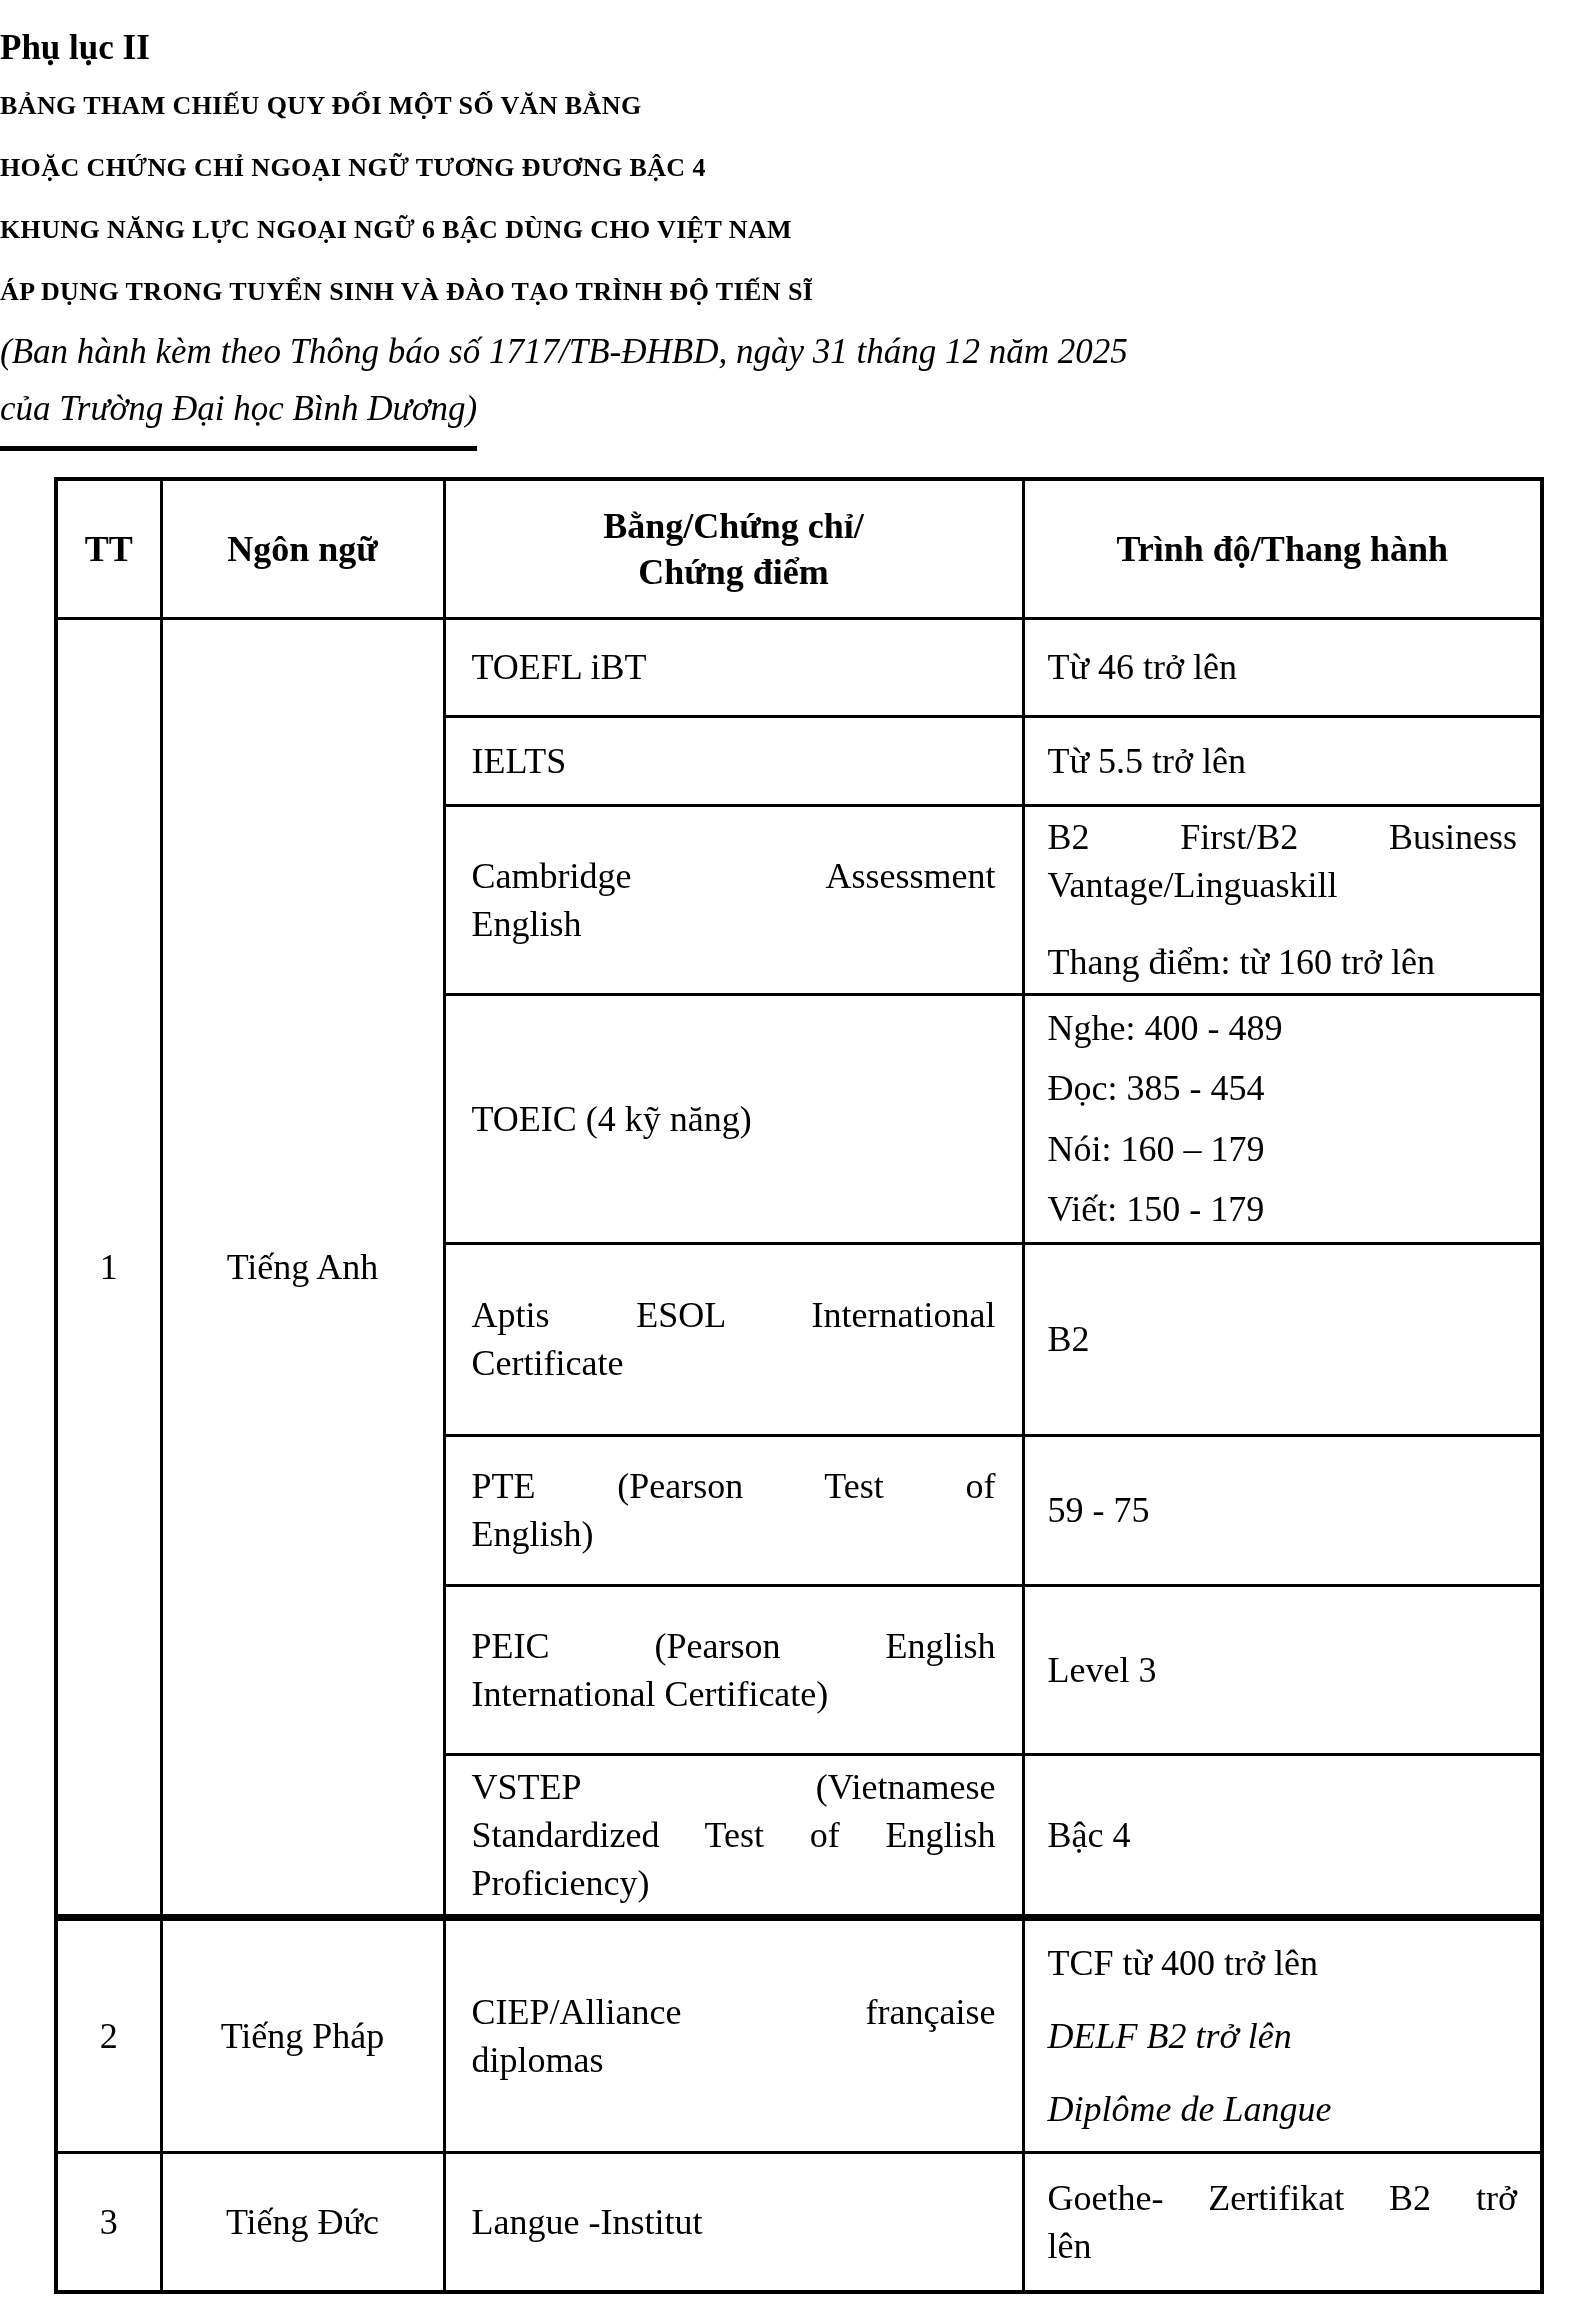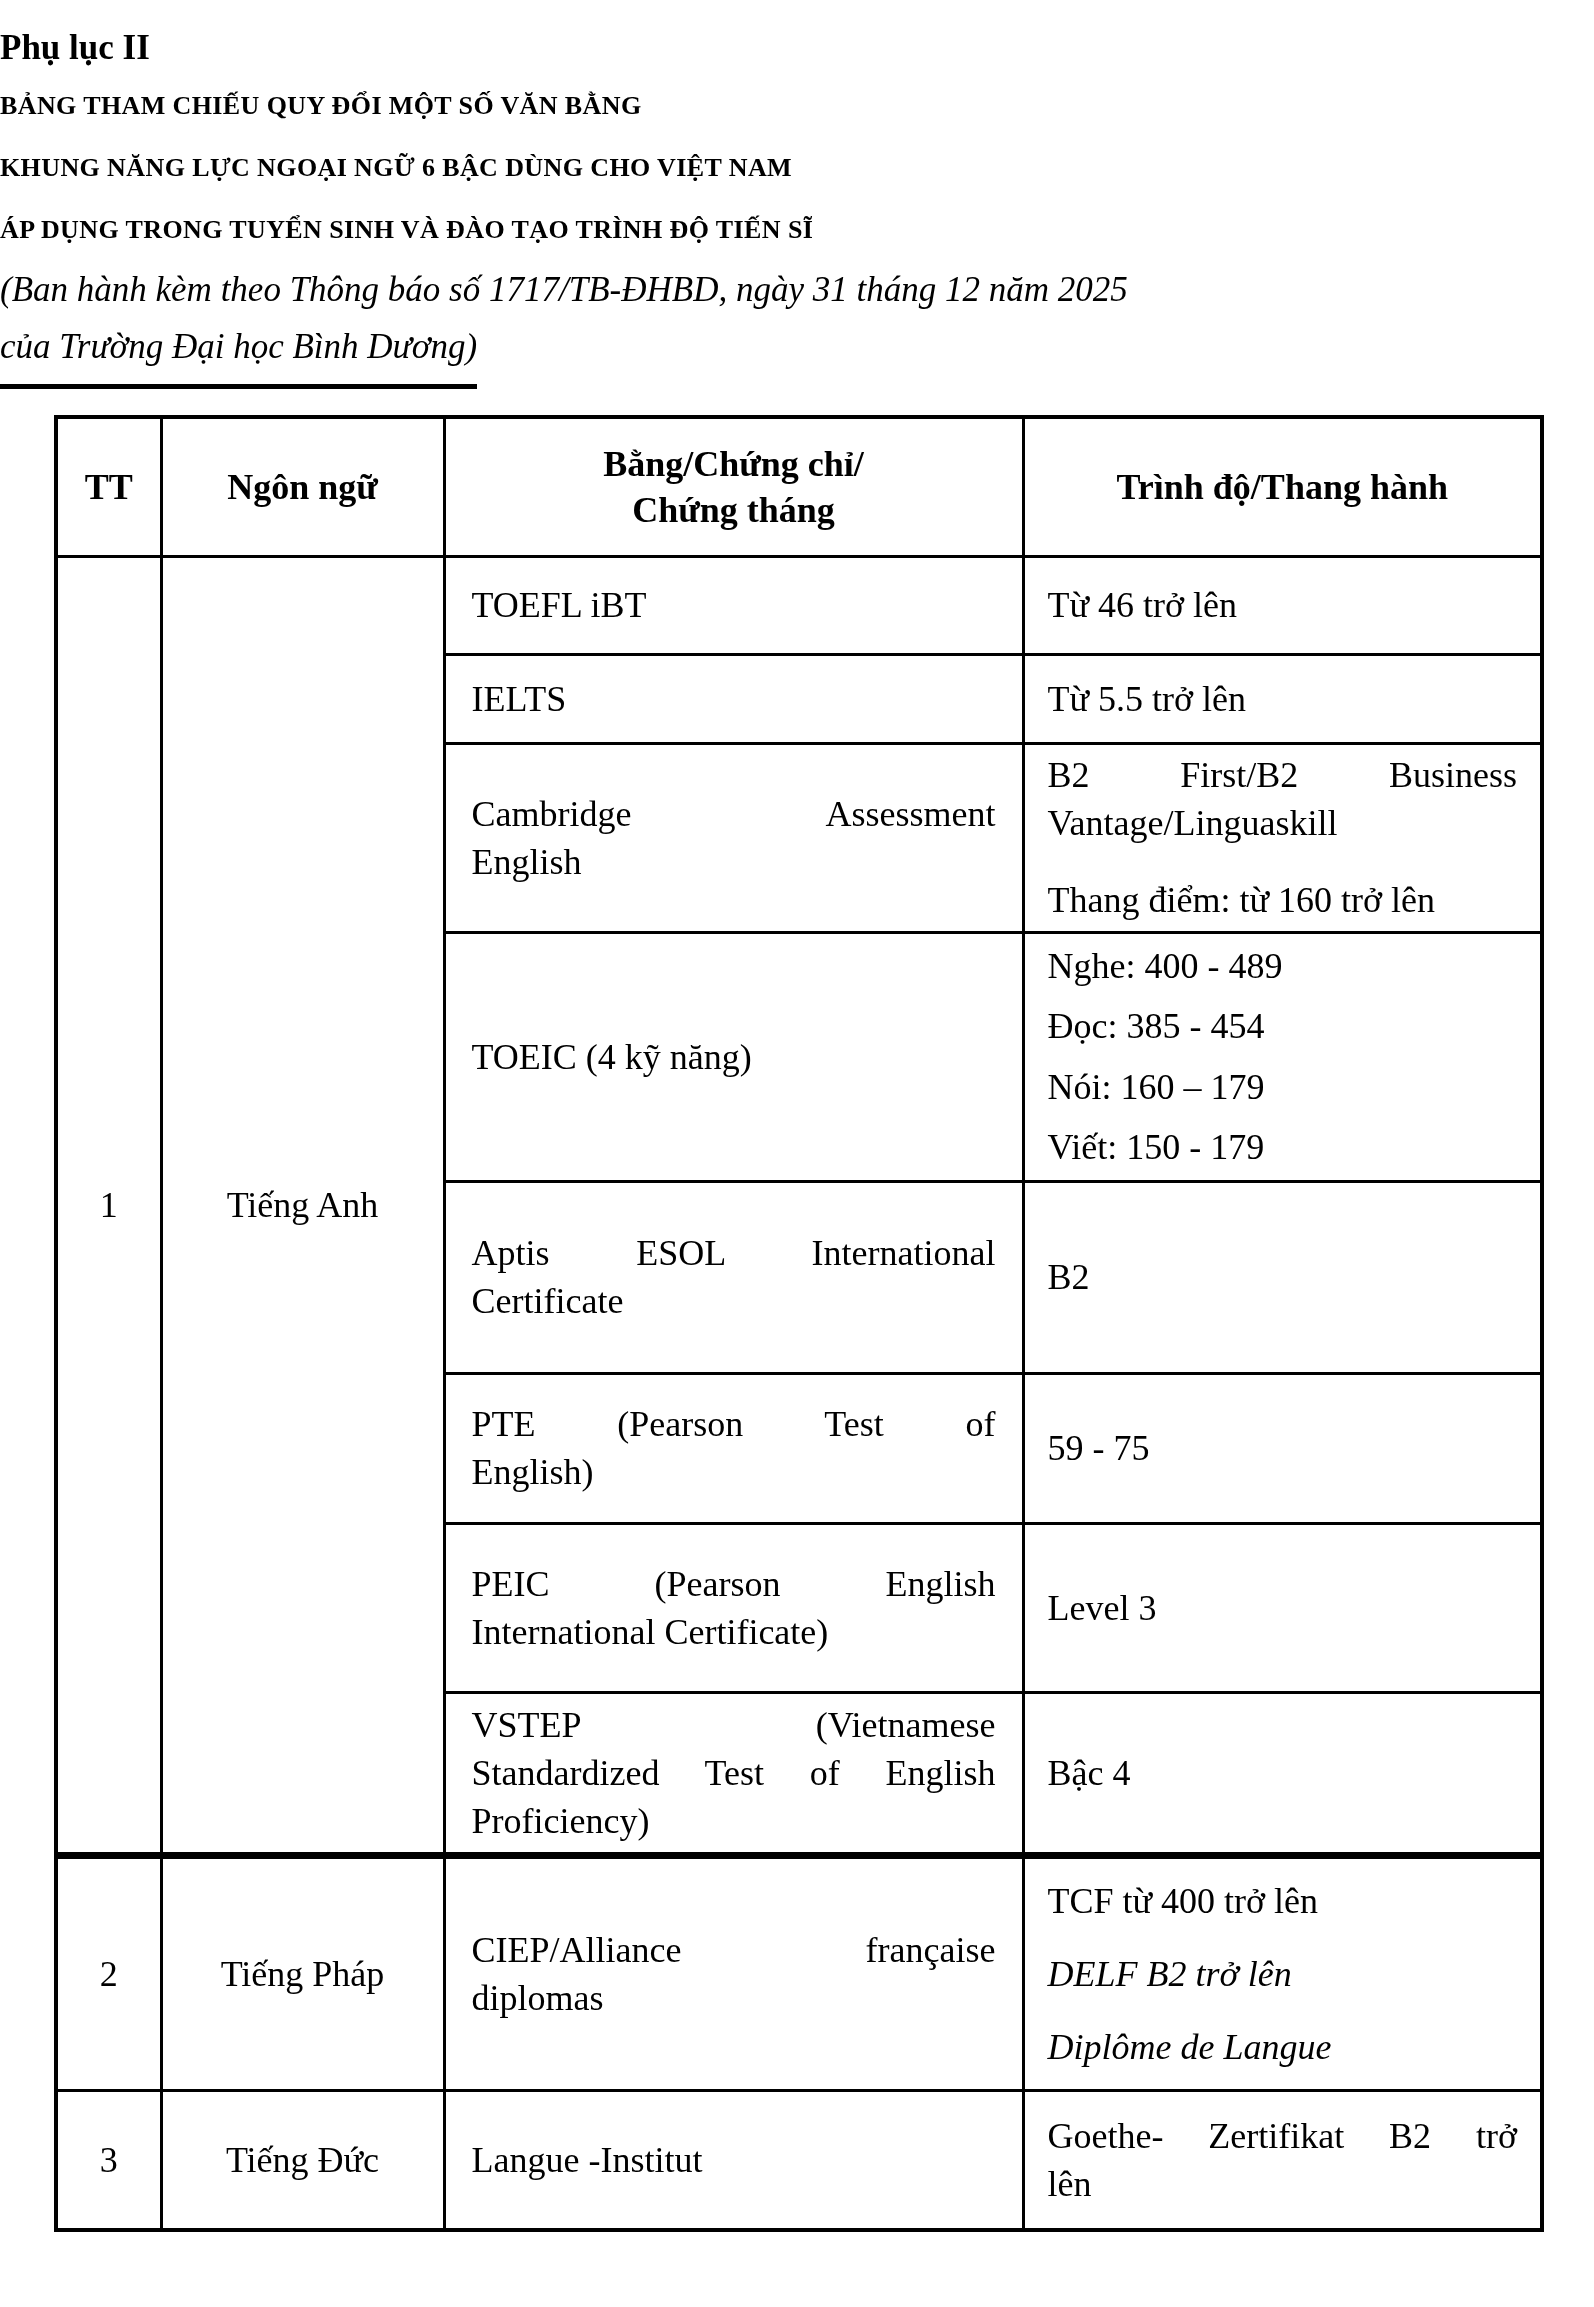--- a/index.html
+++ b/index.html
@@ -75,20 +75,21 @@
   tr.thick-sep td { border-top: 7px solid #000; }
 </style>
 </head>
 <body>
 
 <div class="page">
 
   <div class="title-block">
     <div class="appendix">Phụ lục II</div>
     <div class="tline">BẢNG THAM CHIẾU QUY ĐỔI MỘT SỐ VĂN BẰNG</div>
+    <div class="tline">HOẶC CHỨNG CHỈ NGOẠI NGỮ TƯƠNG ĐƯƠNG BẬC 4</div>
     <div class="tline">KHUNG NĂNG LỰC NGOẠI NGỮ 6 BẬC DÙNG CHO VIỆT NAM</div>
     <div class="tline">ÁP DỤNG TRONG TUYỂN SINH VÀ ĐÀO TẠO TRÌNH ĐỘ TIẾN SĨ</div>
     <div class="iline">(Ban hành kèm theo Thông báo số 1717/TB-ĐHBD, ngày 31 tháng 12 năm 2025</div>
     <div class="iline">
       <span class="underline-bar">của Trường Đại học Bình Dương)</span>
     </div>
   </div>
 
   <table class="ref-table">
     <colgroup>
@@ -96,21 +97,21 @@
       <col style="width:283px">
       <col style="width:579px">
       <col style="width:519px">
     </colgroup>
     <thead>
       <tr style="height:139px">
         <th>TT</th>
         <th>Ngôn ngữ</th>
         <th>
           <div>Bằng/Chứng chỉ/</div>
-          <div>Chứng tháng</div>
+          <div>Chứng điểm</div>
         </th>
         <th>Trình độ/Thang hành</th>
       </tr>
     </thead>
     <tbody>
 
       <tr style="height:98px">
         <td class="center-cell" rowspan="8">1</td>
         <td class="center-cell" rowspan="8">Tiếng Anh</td>
         <td class="cert-cell">

